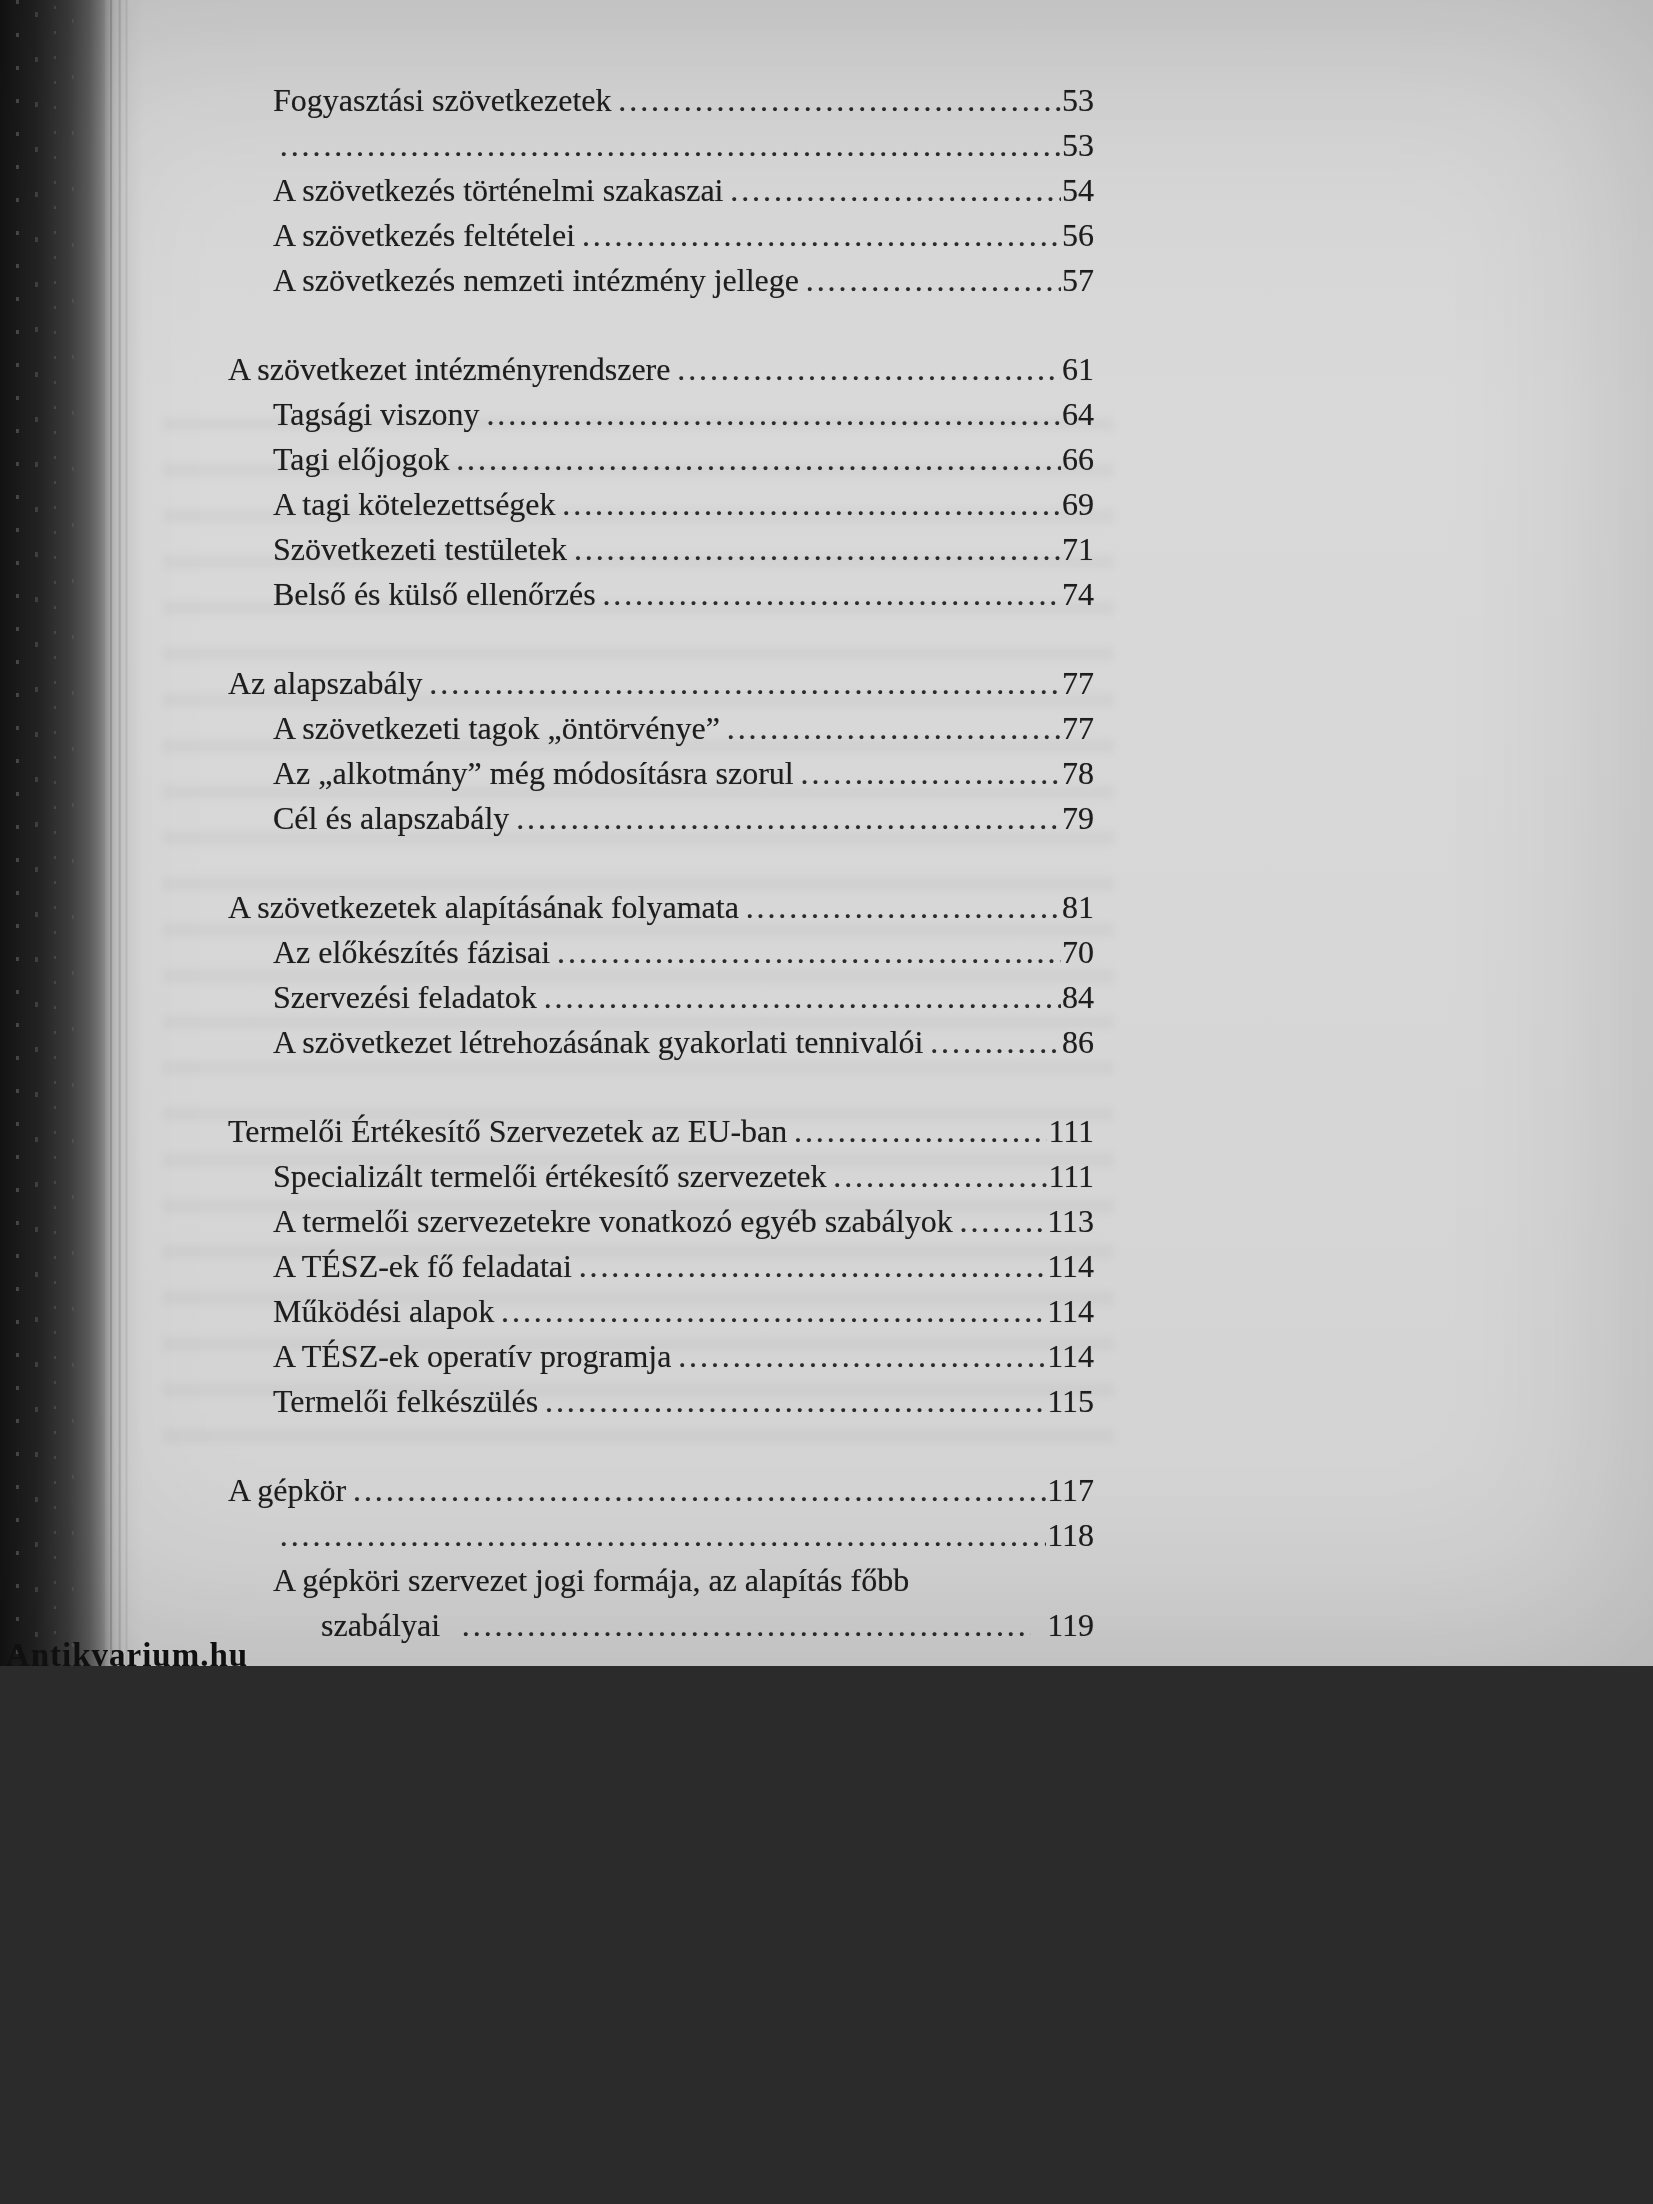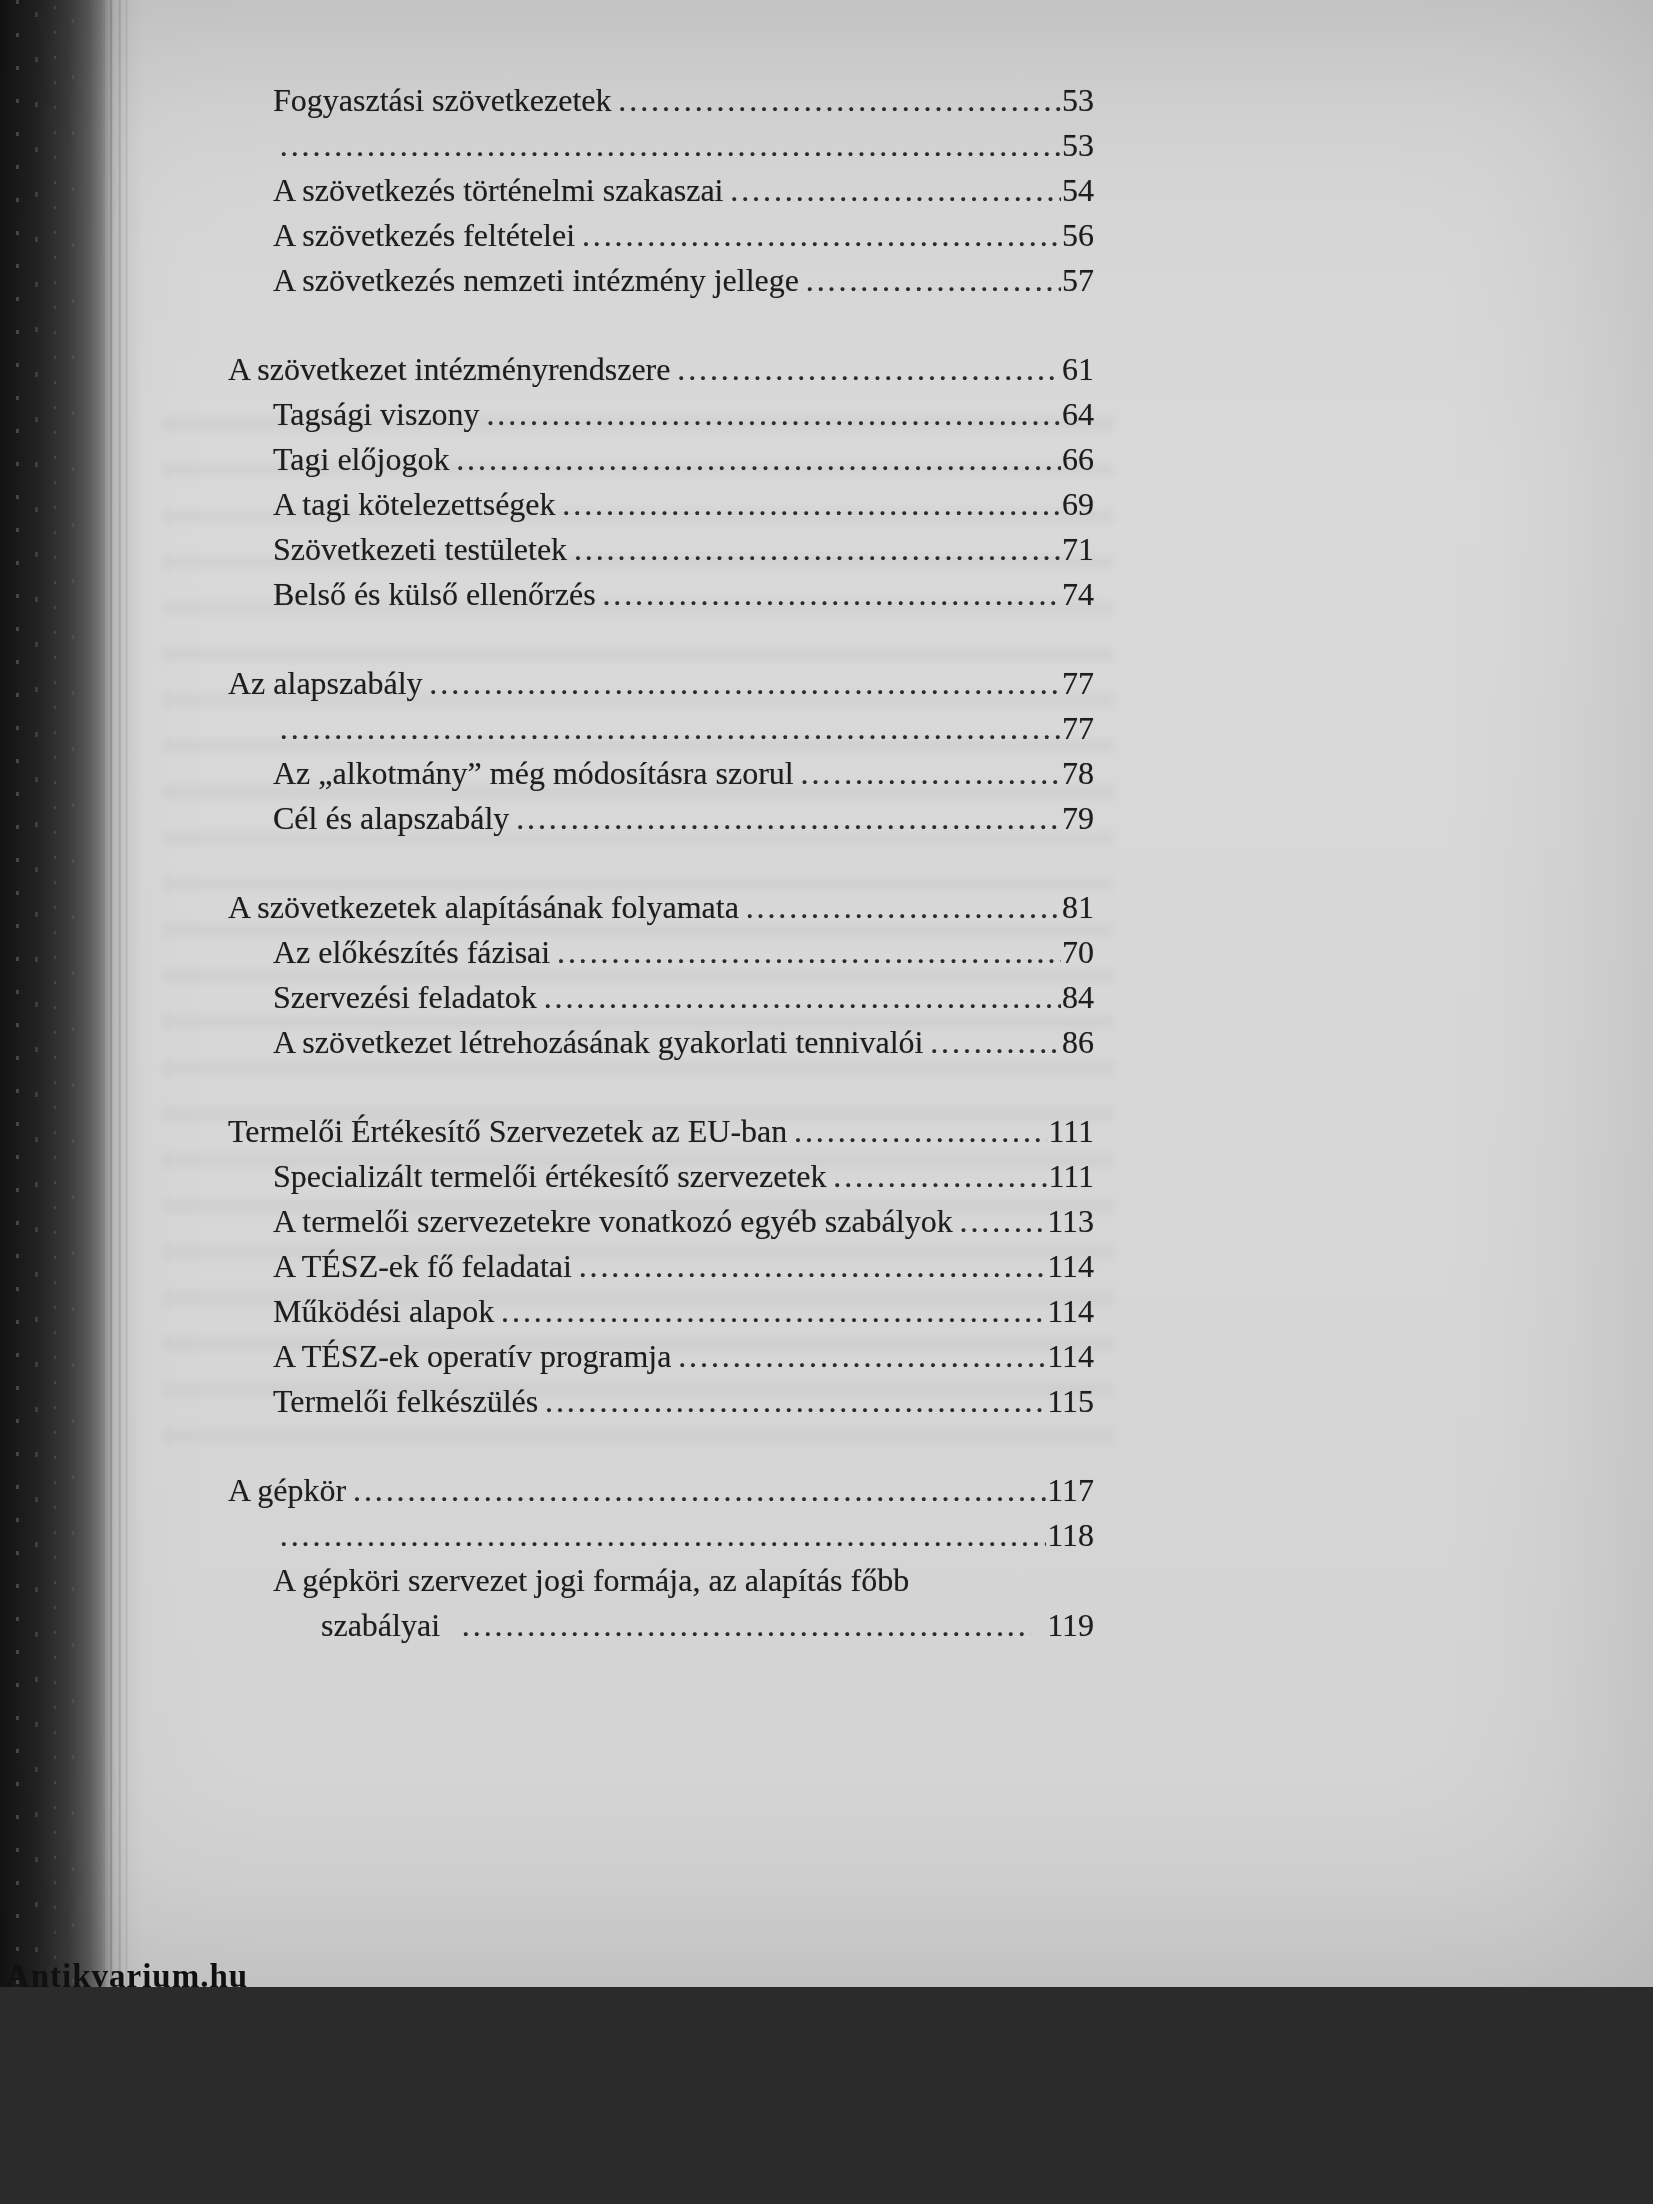--- a/index.html
+++ b/index.html
@@ -1,21 +1,21 @@
 <!DOCTYPE html>
 <html><head>
 <meta charset="utf-8">
 <style>
   html,body{margin:0;padding:0;}
   body{
     width:1654px;height:2205px;overflow:hidden;
     background:#2b2b2b;
     font-family:"Liberation Serif","DejaVu Serif",serif;
   }
-  .scan{position:relative;width:1654px;height:1987px;display:flex;}
+  .scan{position:relative;width:1654px;height:1666px;display:flex;}
 
   
   .spine{
     position:relative;width:105px;height:100%;flex:0 0 auto;
     background:linear-gradient(90deg,#141414 0%,#242424 35%,#3d3d3d 65%,#5d5d5d 85%,#7d7d7d 96%,#8d8d8d 100%);
   }
   .spine::before{
     content:"";position:absolute;inset:0;
     background:
       repeating-linear-gradient(180deg, rgba(200,200,200,.28) 0 3.9px, transparent 3.9px 33px) 15.5px 0/2.9px 100% no-repeat,
@@ -139,20 +139,21 @@
           <span class="label">Belső és külső ellenőrzés</span>
           <span class="dots">................................................................................................................................................................</span>
           <span class="pagenum">74</span>
         </div>
         <div class="row level1 group-start">
           <span class="label">Az alapszabály</span>
           <span class="dots">................................................................................................................................................................</span>
           <span class="pagenum">77</span>
         </div>
         <div class="row level2">
+          <span class="label">A szövetkezeti tagok „öntörvénye”</span>
           <span class="dots">................................................................................................................................................................</span>
           <span class="pagenum">77</span>
         </div>
         <div class="row level2">
           <span class="label">Az „alkotmány” még módosításra szorul</span>
           <span class="dots">................................................................................................................................................................</span>
           <span class="pagenum">78</span>
         </div>
         <div class="row level2">
           <span class="label">Cél és alapszabály</span>

